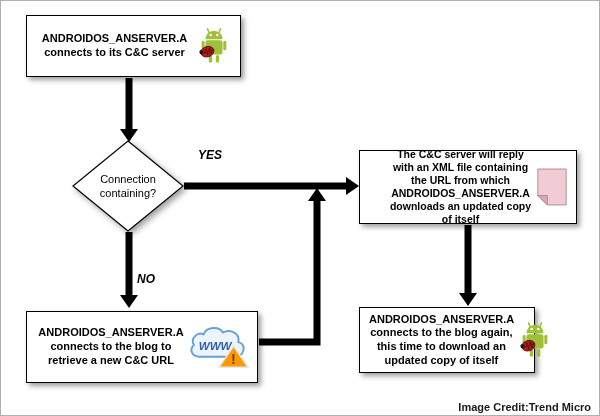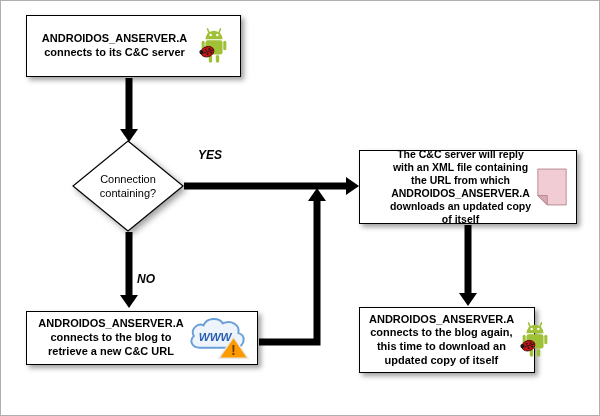--- a/index.html
+++ b/index.html
@@ -96,21 +96,21 @@
   <div class="flow-label" style="left:136px;top:243px;margin-top:28px;">NO</div>
 
   <div class="node" style="left:358px;top:149px;width:218px;height:74px;padding-left:26px;">
     <div class="node-text small">The C&amp;C server will reply with an XML file containing the URL from which ANDROIDOS_ANSERVER.A downloads an updated copy of itself</div>
     <svg class="node-icon" width="34" height="40" viewBox="0 0 36 42">
       <path d="M3,2 H33 V40 H13 L3,30 Z" stroke="#b5888f" stroke-width="1" fill="#F2CCD4"></path>
       <path d="M3,30 L13,40 L13,30 Z" stroke="#b5888f" stroke-width="1" fill="#D9A8B4"></path>
     </svg>
   </div>
 
-  <div class="node" style="left:25px;top:310px;width:232px;height:54px;">
+  <div class="node" style="left:25px;top:310px;width:232px;height:72px;">
     <div class="node-text">ANDROIDOS_ANSERVER.A connects to the blog to retrieve a new C&amp;C URL</div>
     <svg class="node-icon" width="62" height="46" viewBox="0 0 64 46">
       <path d="M12,33 C4,33 1,26 6,21 C2,14 10,7 16,10 C19,2 32,1 36,8 C44,4 54,9 52,18 C60,20 59,31 50,33 Z" fill="#edf4fc" stroke-width="2" stroke="#6A9FD8"></path>
       <text x="28" y="26" text-anchor="middle" font-size="12" font-weight="bold" font-style="italic" font-family="Liberation Sans, sans-serif" fill="#2B5FB0">WWW</text>
       <g>
         <polygon points="47,22 62,44 32,44" stroke="#e8e8e8" stroke-width="1.5" fill="#FF9900"></polygon>
         <text x="47" y="41" text-anchor="middle" font-size="15" font-weight="bold" font-family="Liberation Sans, sans-serif" fill="#6b4300">!</text>
       </g>
     </svg>
   </div>
@@ -135,14 +135,15 @@
         <circle cx="-6" cy="-1.5" r="2.2" fill="#1a1a1a"></circle>
         <line x1="-4" y1="0" x2="7" y2="0" stroke="#1a1a1a" stroke-width="0.9"></line>
         <circle cx="-1" cy="-2.4" r="1" fill="#1a1a1a"></circle>
         <circle cx="3" cy="-2" r="1" fill="#1a1a1a"></circle>
         <circle cx="-0.5" cy="2.4" r="1" fill="#1a1a1a"></circle>
         <circle cx="3.5" cy="2.2" r="1" fill="#1a1a1a"></circle>
       </g>
     </svg>
   </div>
 
+  <div class="credit">Image Credit:Trend Micro</div>
 
 </div>
 
 </body></html>

